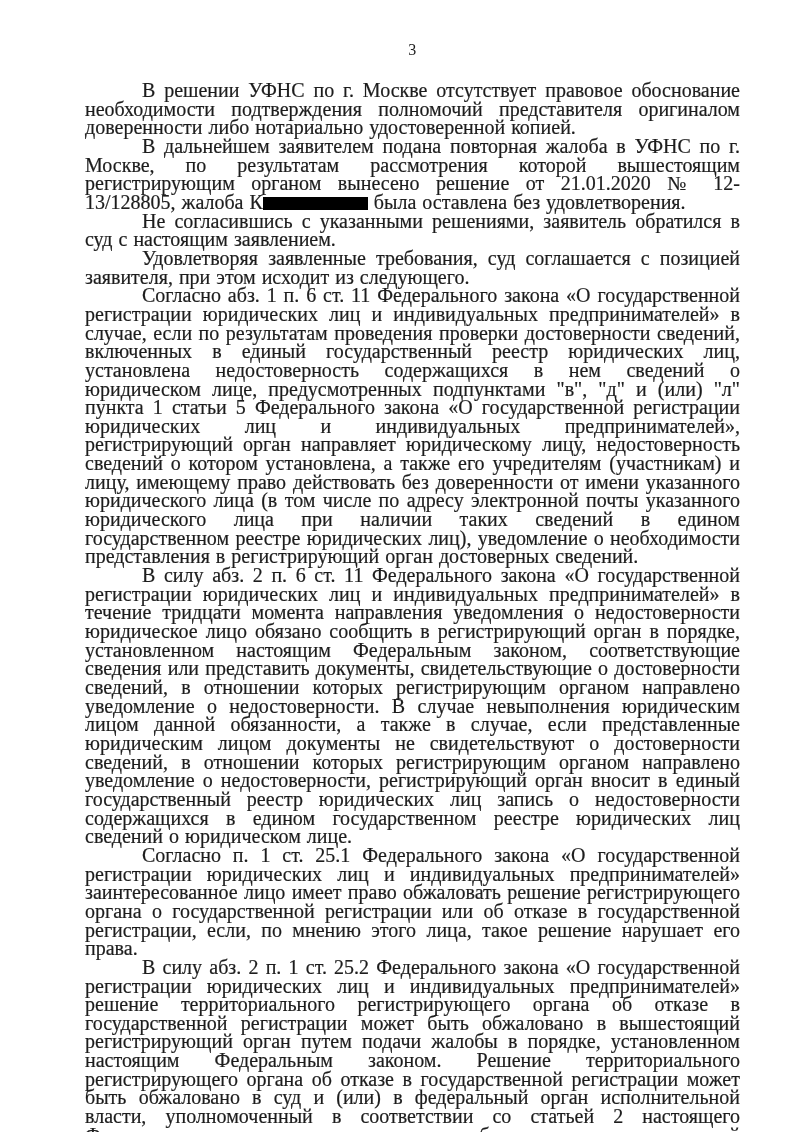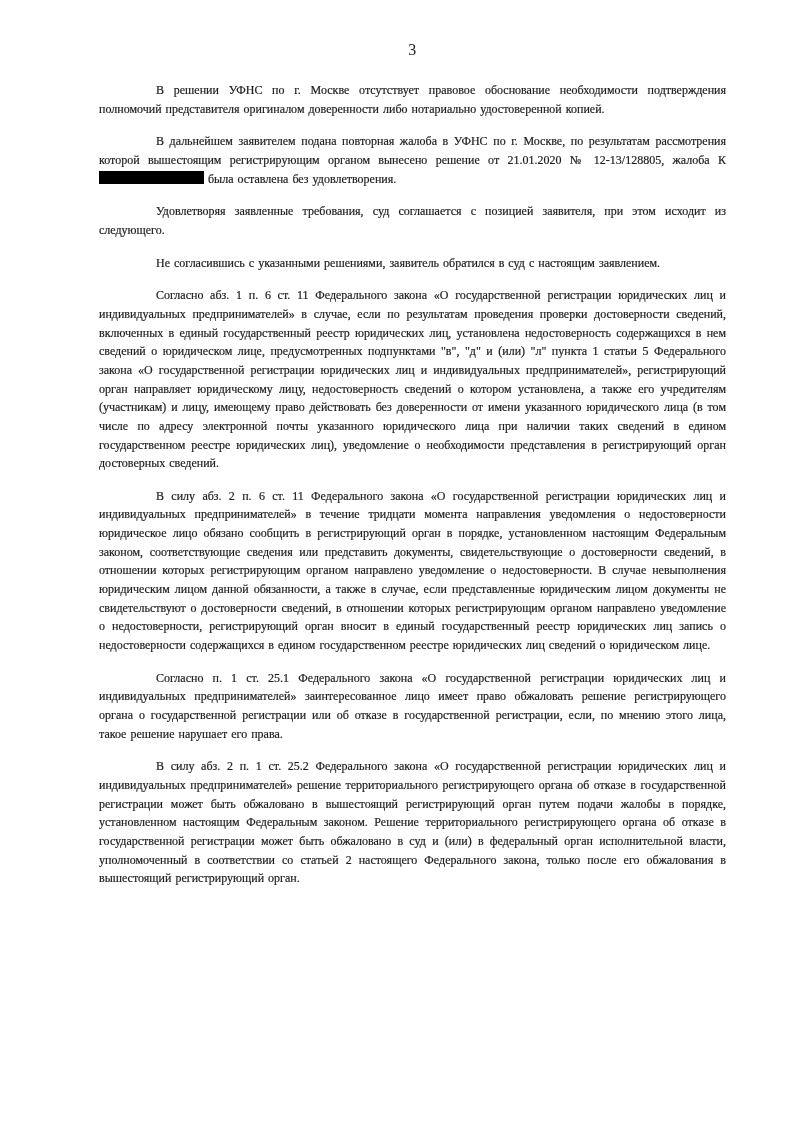--- a/index.html
+++ b/index.html
@@ -19,24 +19,24 @@
     overflow: hidden;
   }
   .page-number {
     text-align: center;
     font-size: 16px;
     line-height: 20px;
     margin: 0 0 21px 0;
     letter-spacing: 0.5px;
   }
   .doc-body p.para {
-    margin: 14px;
+    margin: 0;
     text-align: justify;
     text-indent: 57px;
-    font-size: 12px;
+    font-size: 20px;
     line-height: 18.65px;
     word-spacing: 1px;
     -webkit-text-stroke: 0.2px #1d1d1d;
   }
   .redaction {
     display: inline-block;
     width: 105px;
     height: 13px;
     background: #000000;
     vertical-align: baseline;
@@ -44,20 +44,20 @@
   }
 </style>
 </head>
 <body>
 
 <main class="page">
   <div class="page-number">3</div>
   <section class="doc-body">
       <p class="para"><span>В решении УФНС по г. Москве отсутствует правовое обоснование необходимости подтверждения полномочий представителя оригиналом доверенности либо нотариально удостоверенной копией.</span></p>
       <p class="para"><span>В дальнейшем заявителем подана повторная жалоба в УФНС по г. Москве, по результатам рассмотрения которой вышестоящим регистрирующим органом вынесено решение от 21.01.2020 № 12-13/128805, жалоба К</span><span class="redaction" style="background: rgb(0, 0, 0);"></span><span> была оставлена без удовлетворения.</span></p>
+      <p class="para"><span>Не согласившись с указанными решениями, заявитель обратился в суд с настоящим заявлением.</span></p>
       <p class="para"><span>Удовлетворяя заявленные требования, суд соглашается с позицией заявителя, при этом исходит из следующего.</span></p>
-      <p class="para"><span>Не согласившись с указанными решениями, заявитель обратился в суд с настоящим заявлением.</span></p>
       <p class="para"><span>Согласно абз. 1 п. 6 ст. 11 Федерального закона «О государственной регистрации юридических лиц и индивидуальных предпринимателей» в случае, если по результатам проведения проверки достоверности сведений, включенных в единый государственный реестр юридических лиц, установлена недостоверность содержащихся в нем сведений о юридическом лице, предусмотренных подпунктами "в", "д" и (или) "л" пункта 1 статьи 5 Федерального закона «О государственной регистрации юридических лиц и индивидуальных предпринимателей», регистрирующий орган направляет юридическому лицу, недостоверность сведений о котором установлена, а также его учредителям (участникам) и лицу, имеющему право действовать без доверенности от имени указанного юридического лица (в том числе по адресу электронной почты указанного юридического лица при наличии таких сведений в едином государственном реестре юридических лиц), уведомление о необходимости представления в регистрирующий орган достоверных сведений.</span></p>
       <p class="para"><span>В силу абз. 2 п. 6 ст. 11 Федерального закона «О государственной регистрации юридических лиц и индивидуальных предпринимателей» в течение тридцати момента направления уведомления о недостоверности юридическое лицо обязано сообщить в регистрирующий орган в порядке, установленном настоящим Федеральным законом, соответствующие сведения или представить документы, свидетельствующие о достоверности сведений, в отношении которых регистрирующим органом направлено уведомление о недостоверности. В случае невыполнения юридическим лицом данной обязанности, а также в случае, если представленные юридическим лицом документы не свидетельствуют о достоверности сведений, в отношении которых регистрирующим органом направлено уведомление о недостоверности, регистрирующий орган вносит в единый государственный реестр юридических лиц запись о недостоверности содержащихся в едином государственном реестре юридических лиц сведений о юридическом лице.</span></p>
       <p class="para"><span>Согласно п. 1 ст. 25.1 Федерального закона «О государственной регистрации юридических лиц и индивидуальных предпринимателей» заинтересованное лицо имеет право обжаловать решение регистрирующего органа о государственной регистрации или об отказе в государственной регистрации, если, по мнению этого лица, такое решение нарушает его права.</span></p>
       <p class="para"><span>В силу абз. 2 п. 1 ст. 25.2 Федерального закона «О государственной регистрации юридических лиц и индивидуальных предпринимателей» решение территориального регистрирующего органа об отказе в государственной регистрации может быть обжаловано в вышестоящий регистрирующий орган путем подачи жалобы в порядке, установленном настоящим Федеральным законом. Решение территориального регистрирующего органа об отказе в государственной регистрации может быть обжаловано в суд и (или) в федеральный орган исполнительной власти, уполномоченный в соответствии со статьей 2 настоящего Федерального закона, только после его обжалования в вышестоящий регистрирующий орган.</span></p>
     </section>
 </main>
 
 </body></html>

